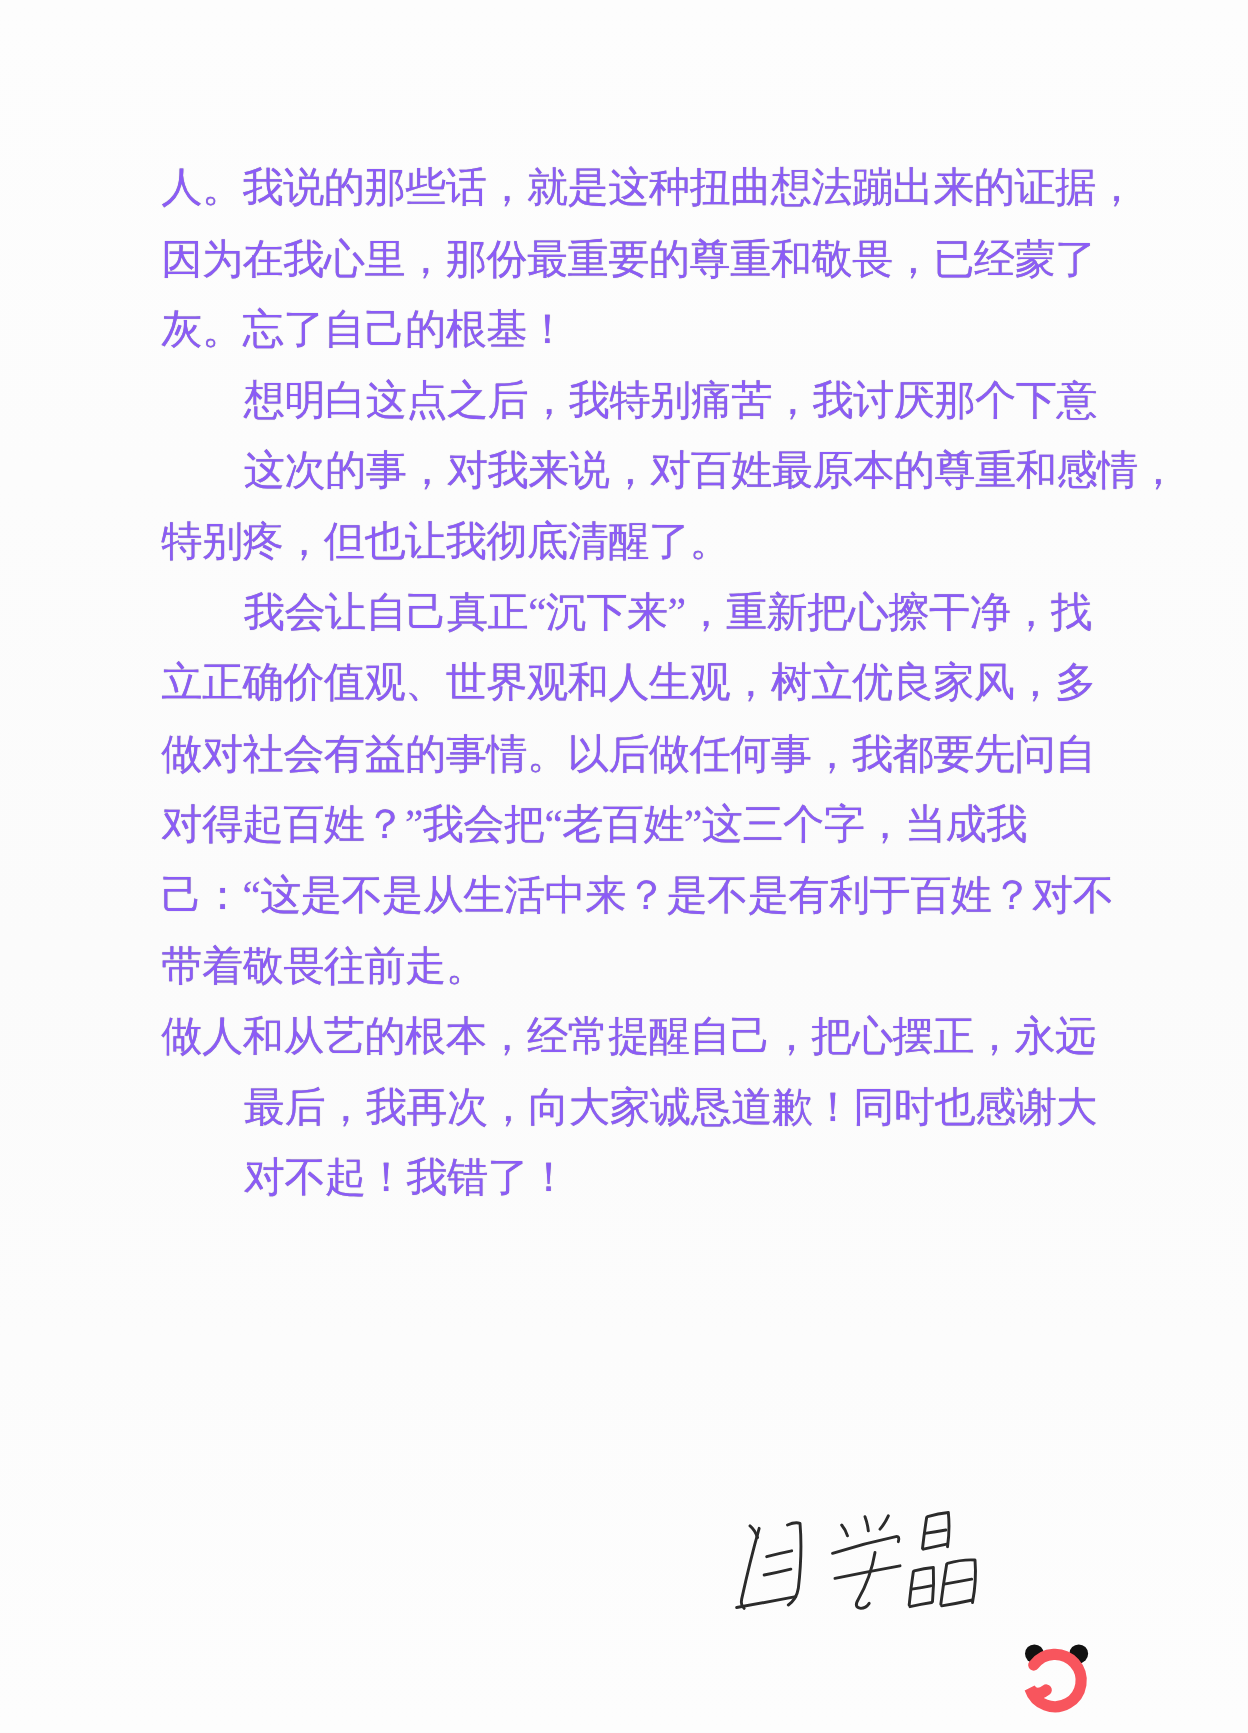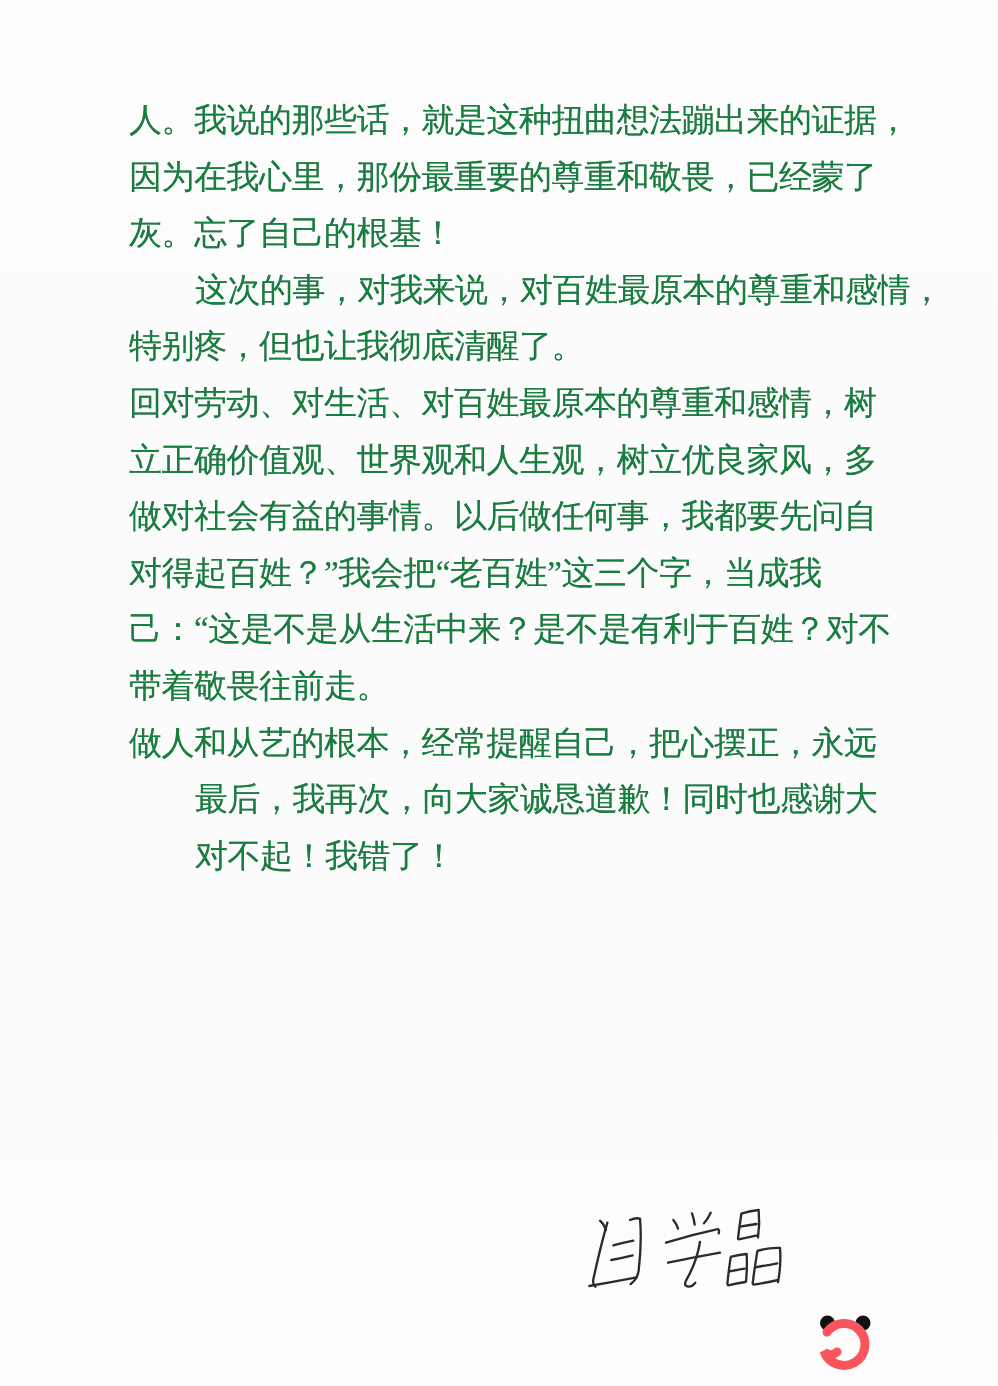--- a/index.html
+++ b/index.html
@@ -15,23 +15,23 @@
     font-family: "Liberation Serif", "DejaVu Serif", serif;
   }
   .paper {
     position: absolute;
     inset: 0;
     background: linear-gradient(180deg, #fdfdfd 0%, #fbfbfb 55%, #fdfdfd 100%);
   }
   .letter-body {
     position: absolute;
     left: 129px;
-    top: 92px;
+    top: 123px;
     width: 805px;
-    color: #15803d;
+    color: #8b5cf6;
   }
   .letter-body p {
     margin: 0;
     font-size: 33px;
     line-height: 56.6px;
     letter-spacing: -0.5px;
     white-space: nowrap;
     text-shadow: 0 0 0.6px rgba(45,45,45,0.55);
     font-weight: 500;
   }
@@ -65,23 +65,24 @@
 </style>
 </head>
 <body>
 
 <div class="paper"></div>
 
 <main class="letter-body">
   <p>人。我说的那些话，就是这种扭曲想法蹦出来的证据，</p>
   <p>因为在我心里，那份最重要的尊重和敬畏，已经蒙了</p>
   <p>灰。忘了自己的根基！</p>
+  <p class="indent">想明白这点之后，我特别痛苦，我讨厌那个下意</p>
   <p class="indent">这次的事，对我来说，对百姓最原本的尊重和感情，</p>
   <p>特别疼，但也让我彻底清醒了。</p>
-  <p>回对劳动、对生活、对百姓最原本的尊重和感情，树</p>
+  <p class="indent">我会让自己真正“沉下来”，重新把心擦干净，找</p>
   <p>立正确价值观、世界观和人生观，树立优良家风，多</p>
   <p>做对社会有益的事情。以后做任何事，我都要先问自</p>
   <p>对得起百姓？”我会把“老百姓”这三个字，当成我</p>
   <p>己：“这是不是从生活中来？是不是有利于百姓？对不</p>
   <p>带着敬畏往前走。</p>
   <p>做人和从艺的根本，经常提醒自己，把心摆正，永远</p>
   <p class="indent">最后，我再次，向大家诚恳道歉！同时也感谢大</p>
   <p class="indent">对不起！我错了！</p>
 </main>
 

